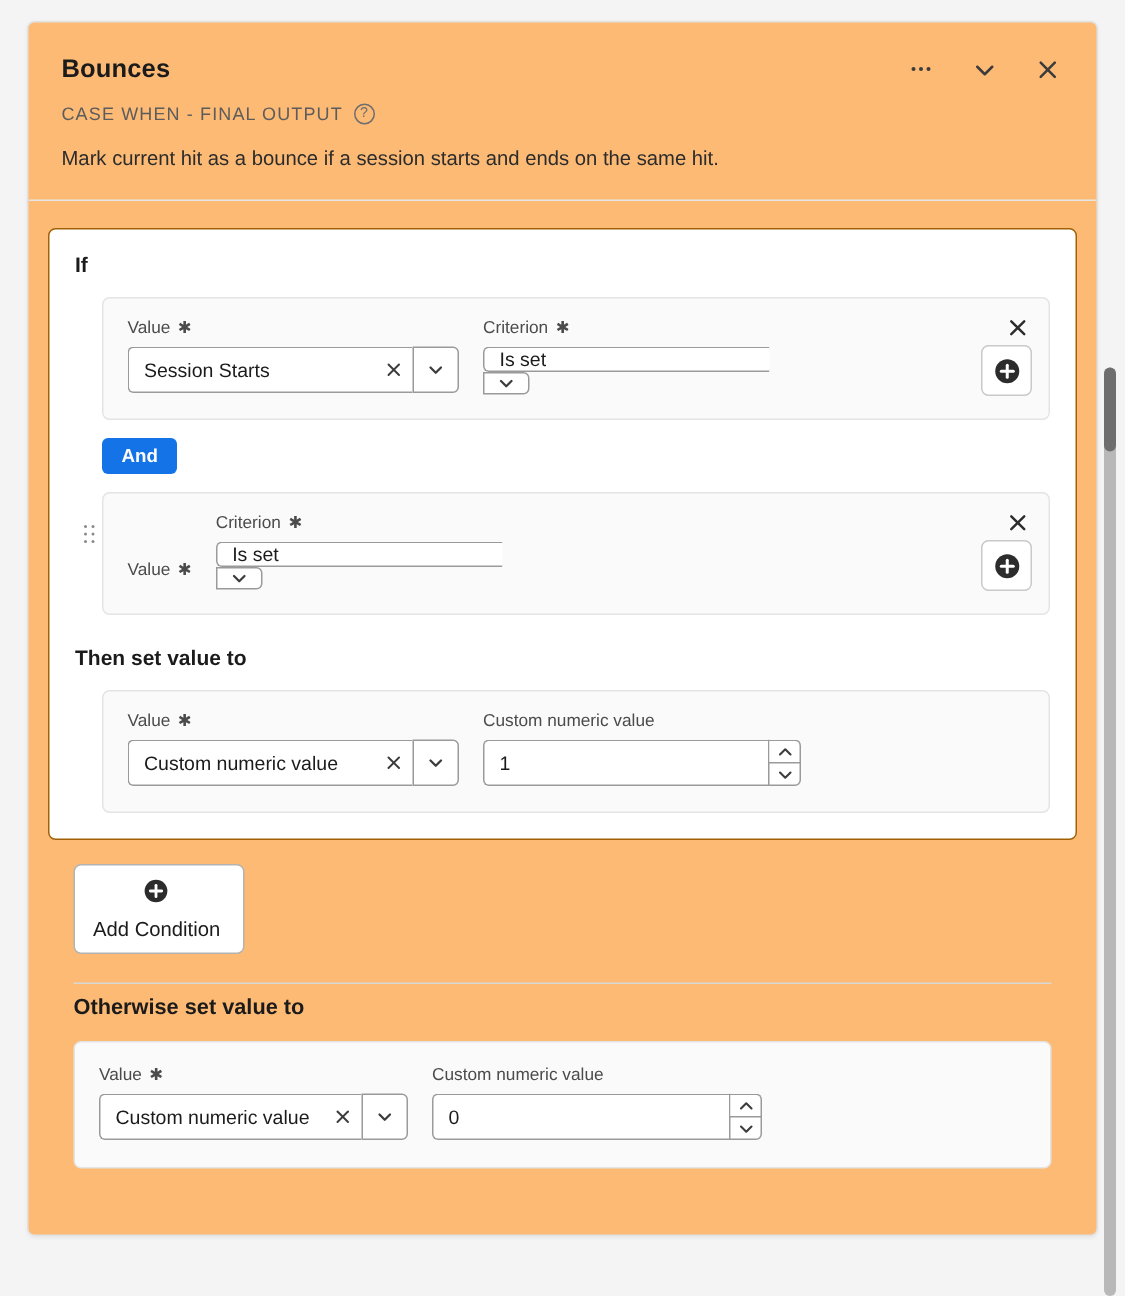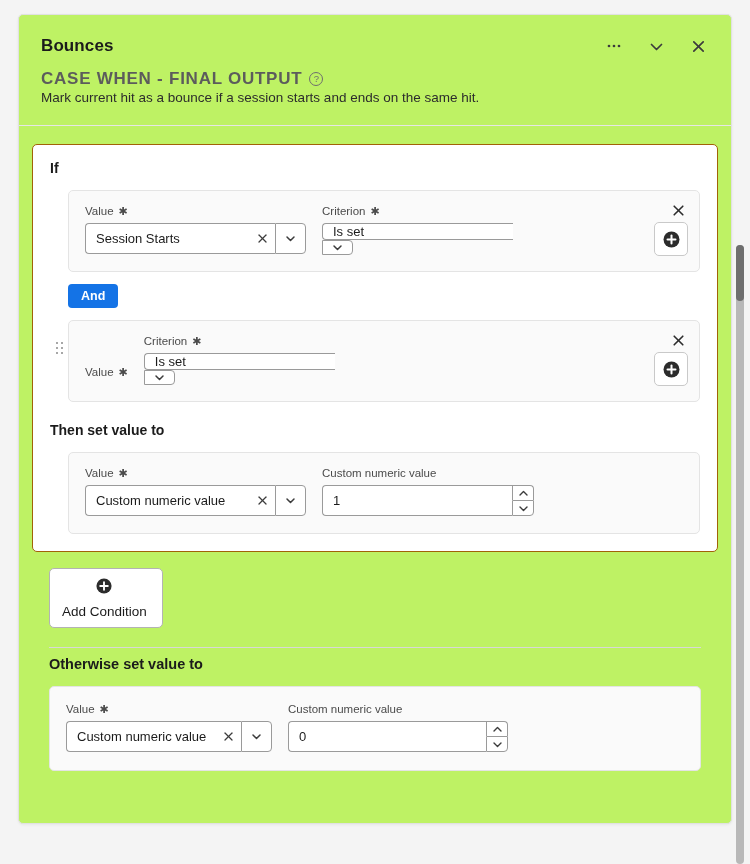--- a/index.html
+++ b/index.html
@@ -17,21 +17,21 @@
     position: relative;
   }
 
   
   .card {
     position: absolute;
     left: 18px;
     top: 14px;
     width: 714px;
     height: 810px;
-    background: #bef264;
+    background: #fdba74;
     border: 1px solid #e1e1e1;
     border-radius: 5px;
     box-shadow: 0 1px 3px rgba(0,0,0,0.06);
     overflow: hidden;
   }
 
   
   .card-header {
     padding: 20px 22px 18px 22px;
     border-bottom: 1px solid #e6e6e6;
@@ -64,39 +64,39 @@
   }
   .hdr-icon svg { display: block; }
 
   .subtitle-row {
     display: flex;
     align-items: center;
     gap: 7px;
     margin-top: 12px;
   }
   .subtitle {
-    font-size: 17px;
+    font-size: 12px;
     letter-spacing: 0.75px;
     color: #5c5c5c;
-    font-weight: bold;
+    font-weight: normal;
   }
   .help-icon {
     width: 14px;
     height: 14px;
     border: 1.3px solid #6e6e6e;
     border-radius: 50%;
     font-size: 9.5px;
     line-height: 11px;
     text-align: center;
     color: #6e6e6e;
     cursor: pointer;
     display: inline-block;
   }
   .description {
-    margin-top: 0;
+    margin-top: 14px;
     font-size: 13.5px;
     color: #2c2c2c;
     line-height: 1.35;
   }
 
   
   .card-body {
     padding: 18px 13px 0 13px;
   }
 

